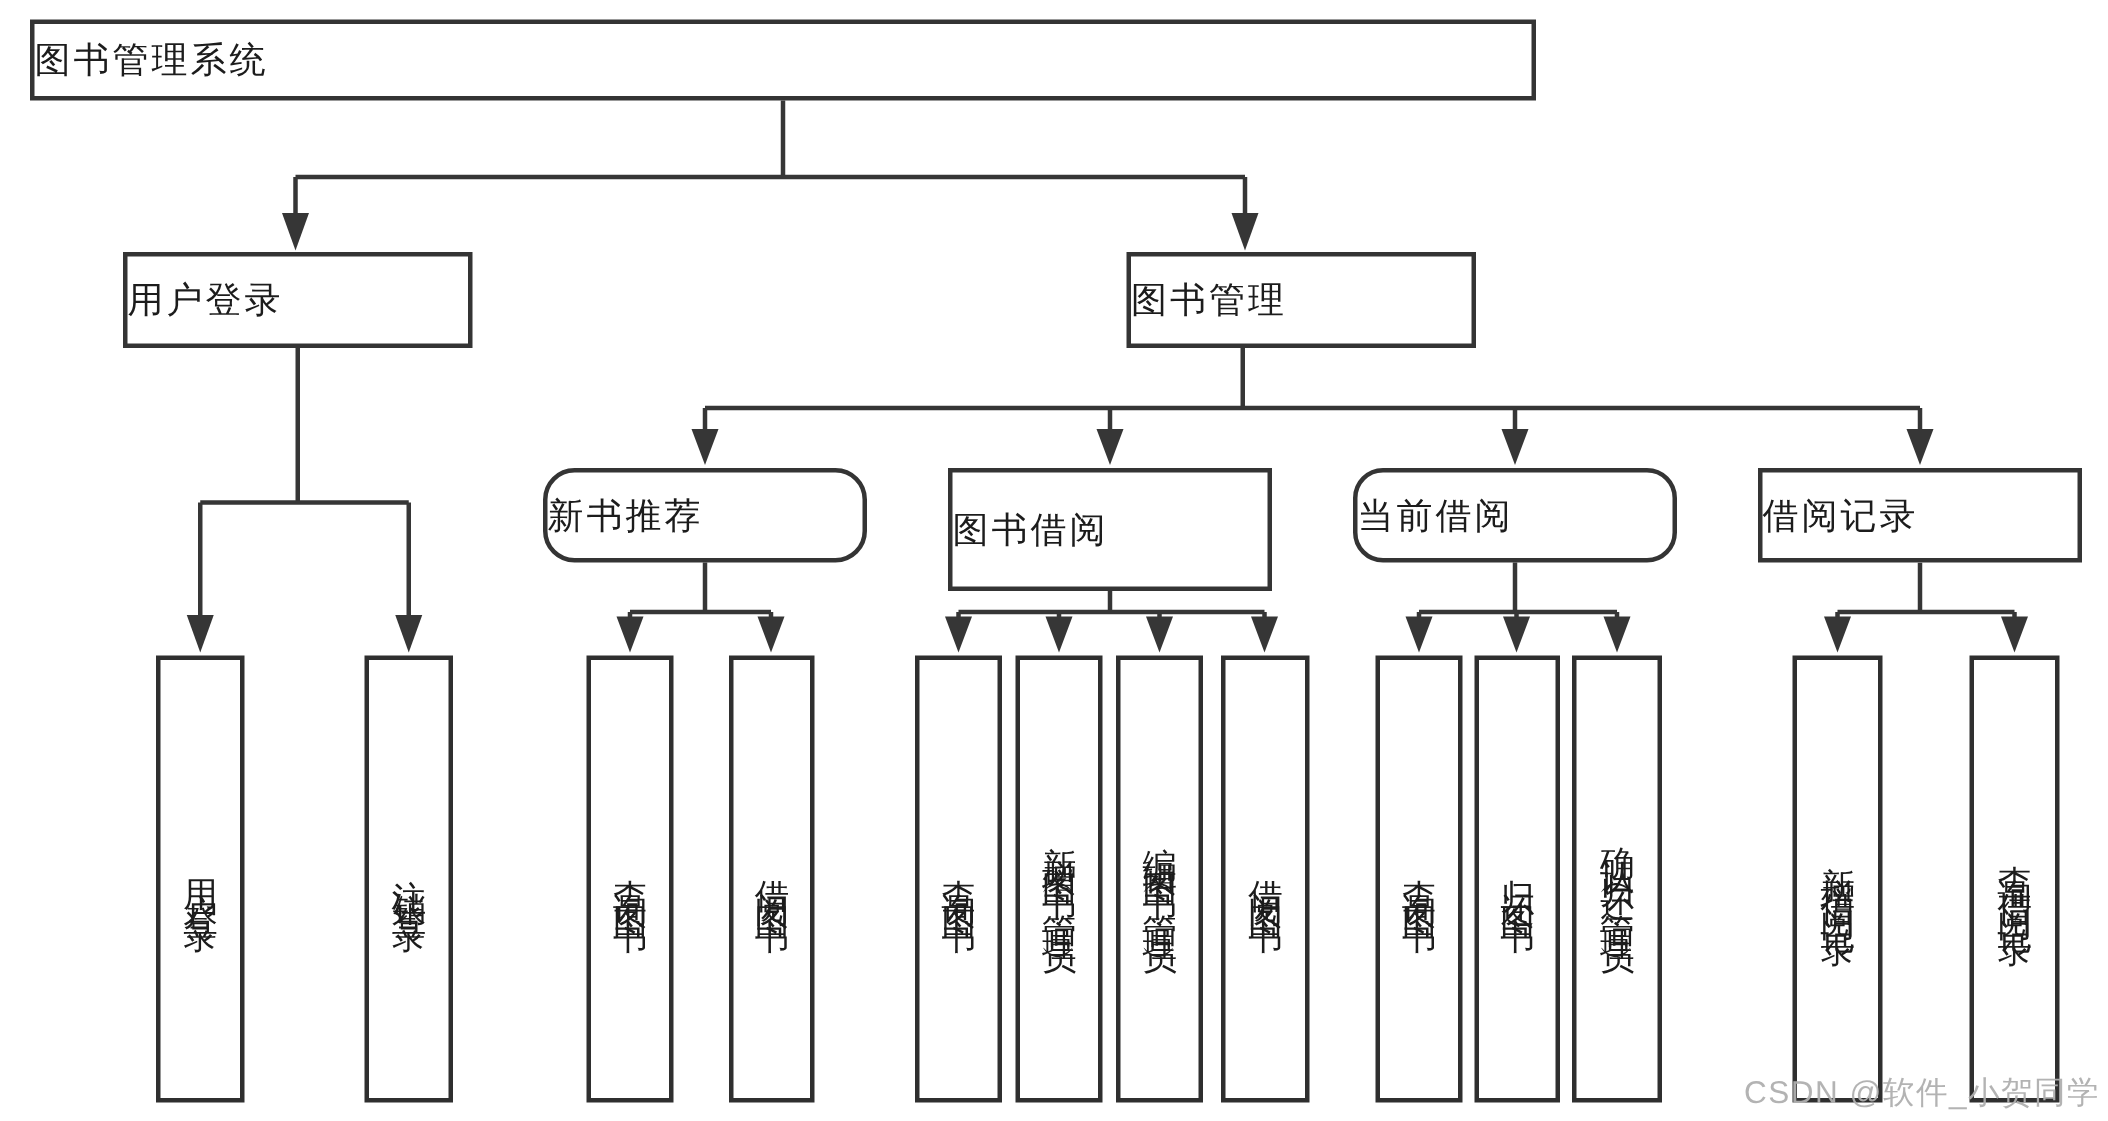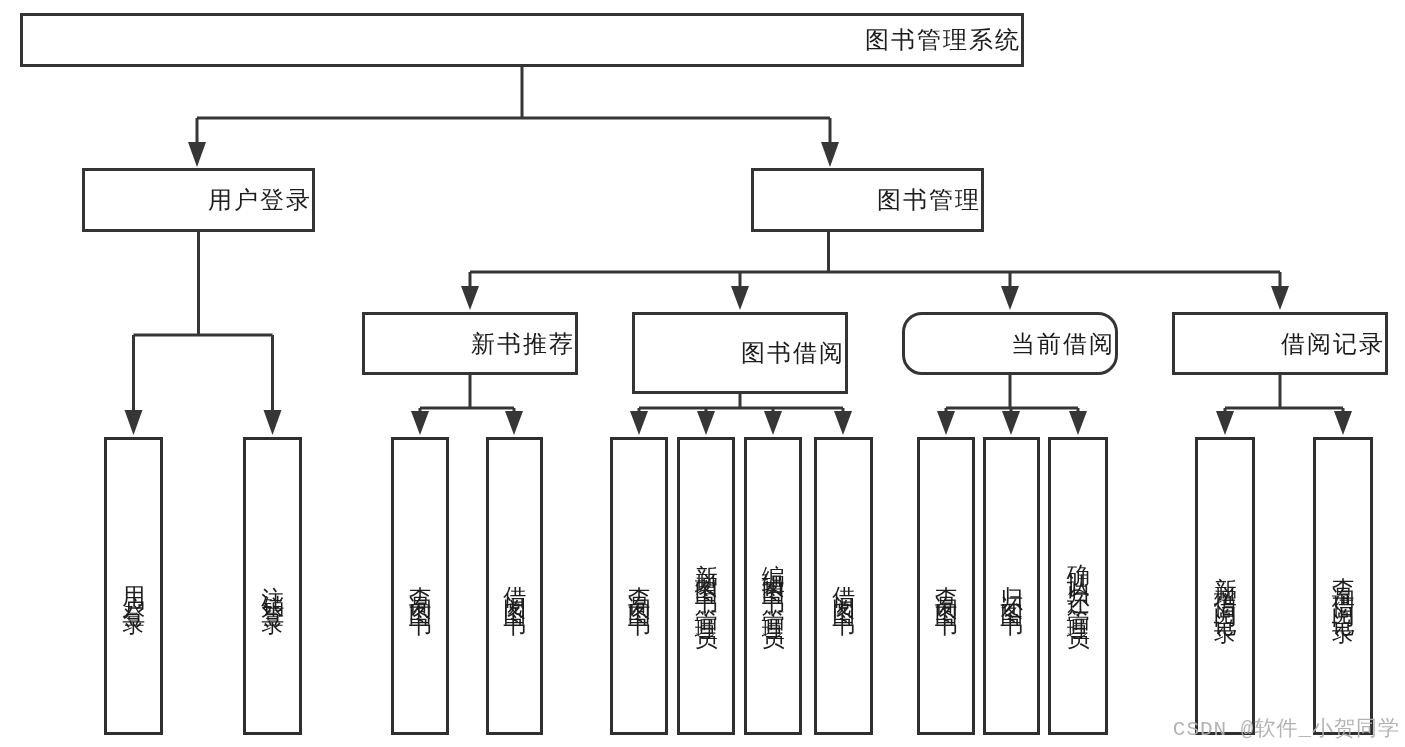--- a/index.html
+++ b/index.html
@@ -7,21 +7,21 @@
     position:relative;
     width:1405px; height:747px;
     background:#ffffff;
     font-family:"Liberation Sans", sans-serif;
     overflow:hidden;
   }
   #wires { position:absolute; left:0; top:0; z-index:1; }
   .hbox {
     position:absolute; box-sizing:border-box; z-index:2;
     border:3px solid #343434; background:#ffffff;
-    display:flex; align-items:center; justify-content:flex-end;
+    display:flex; align-items:center; justify-content:flex-start;
   }
   .hbox span {
     font-size:24px; letter-spacing:2px; color:#1c1c1c; white-space:nowrap;
   }
   .vbox {
     position:absolute; box-sizing:border-box; z-index:2;
     border:3px solid #2f2f2f; background:#ffffff;
     display:flex; align-items:center; justify-content:center;
     overflow:hidden;
   }
@@ -29,21 +29,20 @@
     writing-mode:vertical-rl; text-orientation:mixed;
     font-size:23px; letter-spacing:9px; line-height:1.1;
     color:#1c1c1c; white-space:nowrap;
   }
   .watermark {
     position:absolute; z-index:3;
     right:5px; top:714px;
     font-size:21px; letter-spacing:1px;
     color:rgba(175,175,175,0.95);
     white-space:nowrap;
-    font-family:Liberation Mono, monospace;
   }
 </style>
 </head>
 <body>
 
 <div id="canvas">
 
   <svg id="wires" width="1405" height="747" viewBox="0 0 1405 747">
     <g stroke="#363636" stroke-width="3" fill="none">
 
@@ -121,21 +120,21 @@
     <span>图书管理系统</span>
   </div>
 
   <div class="hbox" style="left:82px; top:168px; width:233px; height:64px;">
     <span>用户登录</span>
   </div>
   <div class="hbox" style="left:712px; top:168px; width:233px; height:64px;margin-left:39px;">
     <span>图书管理</span>
   </div>
 
-  <div class="hbox" style="left:362px; top:312px; width:216px; height:63px;">
+  <div class="hbox" style="left:362px; top:312px; width:216px; height:63px;border-radius:21px;">
     <span>新书推荐</span>
   </div>
   <div class="hbox" style="left:632px; top:312px; width:216px; height:82px;">
     <span>图书借阅</span>
   </div>
   <div class="hbox" style="left:902px; top:312px; width:216px; height:63px;border-radius:20px;">
     <span>当前借阅</span>
   </div>
   <div class="hbox" style="left:1172px; top:312px; width:216px; height:63px;">
     <span>借阅记录</span>

